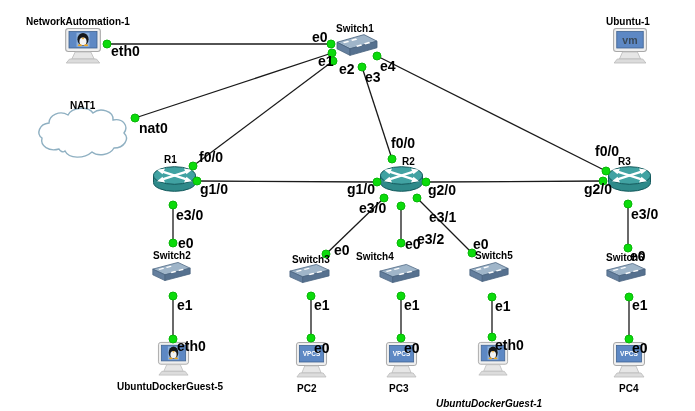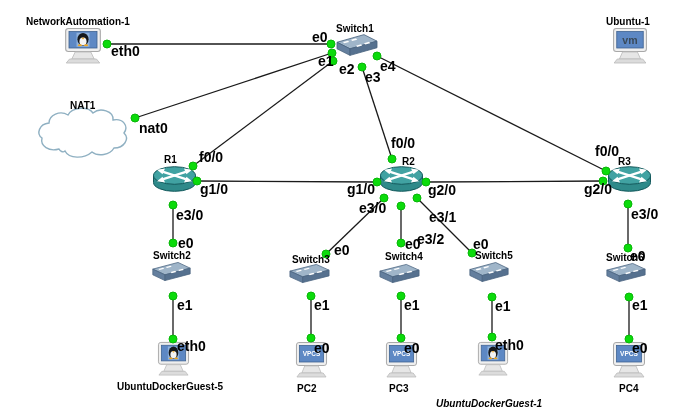--- a/index.html
+++ b/index.html
@@ -169,21 +169,21 @@
     <polygon points="3,8.5 16,14.5 16,20.5 3,14.5" fill="#647f9e" stroke="#49637f" stroke-width="0.8"></polygon>
     <polygon points="16,14.5 43,7.5 43,13.5 16,20.5" fill="#56718f" stroke="#49637f" stroke-width="0.8"></polygon>
     <g fill="#fff">
             <polygon points="9,8.3 14,7 15.2,8.2 10.2,9.5"></polygon>
             <polygon points="17,6.2 22,4.9 23.2,6.1 18.2,7.4"></polygon>
             <polygon points="22,11.6 27,10.3 28.2,11.5 23.2,12.8"></polygon>
             <polygon points="30,9.4 35,8.1 36.2,9.3 31.2,10.6"></polygon>
           </g>
   </svg>
       </div>
-      <div class="node-label" style="left: 385px; top: 251px; color: rgb(0, 0, 0);">Switch4</div>
+      <div class="node-label" style="left: 356px; top: 251px; color: rgb(0, 0, 0);">Switch4</div>
       <div class="node" style="left: 467px; top: 261px; width: 44px; height: 22px;">
         <svg viewBox="0 0 46 22" preserveAspectRatio="none">
     <polygon points="3,8.5 30,1.5 43,7.5 16,14.5" fill="#9fb5c9" stroke="#49637f" stroke-width="0.8"></polygon>
     <polygon points="3,8.5 16,14.5 16,20.5 3,14.5" fill="#647f9e" stroke="#49637f" stroke-width="0.8"></polygon>
     <polygon points="16,14.5 43,7.5 43,13.5 16,20.5" fill="#56718f" stroke="#49637f" stroke-width="0.8"></polygon>
     <g fill="#fff">
             <polygon points="9,8.3 14,7 15.2,8.2 10.2,9.5"></polygon>
             <polygon points="17,6.2 22,4.9 23.2,6.1 18.2,7.4"></polygon>
             <polygon points="22,11.6 27,10.3 28.2,11.5 23.2,12.8"></polygon>
             <polygon points="30,9.4 35,8.1 36.2,9.3 31.2,10.6"></polygon>

